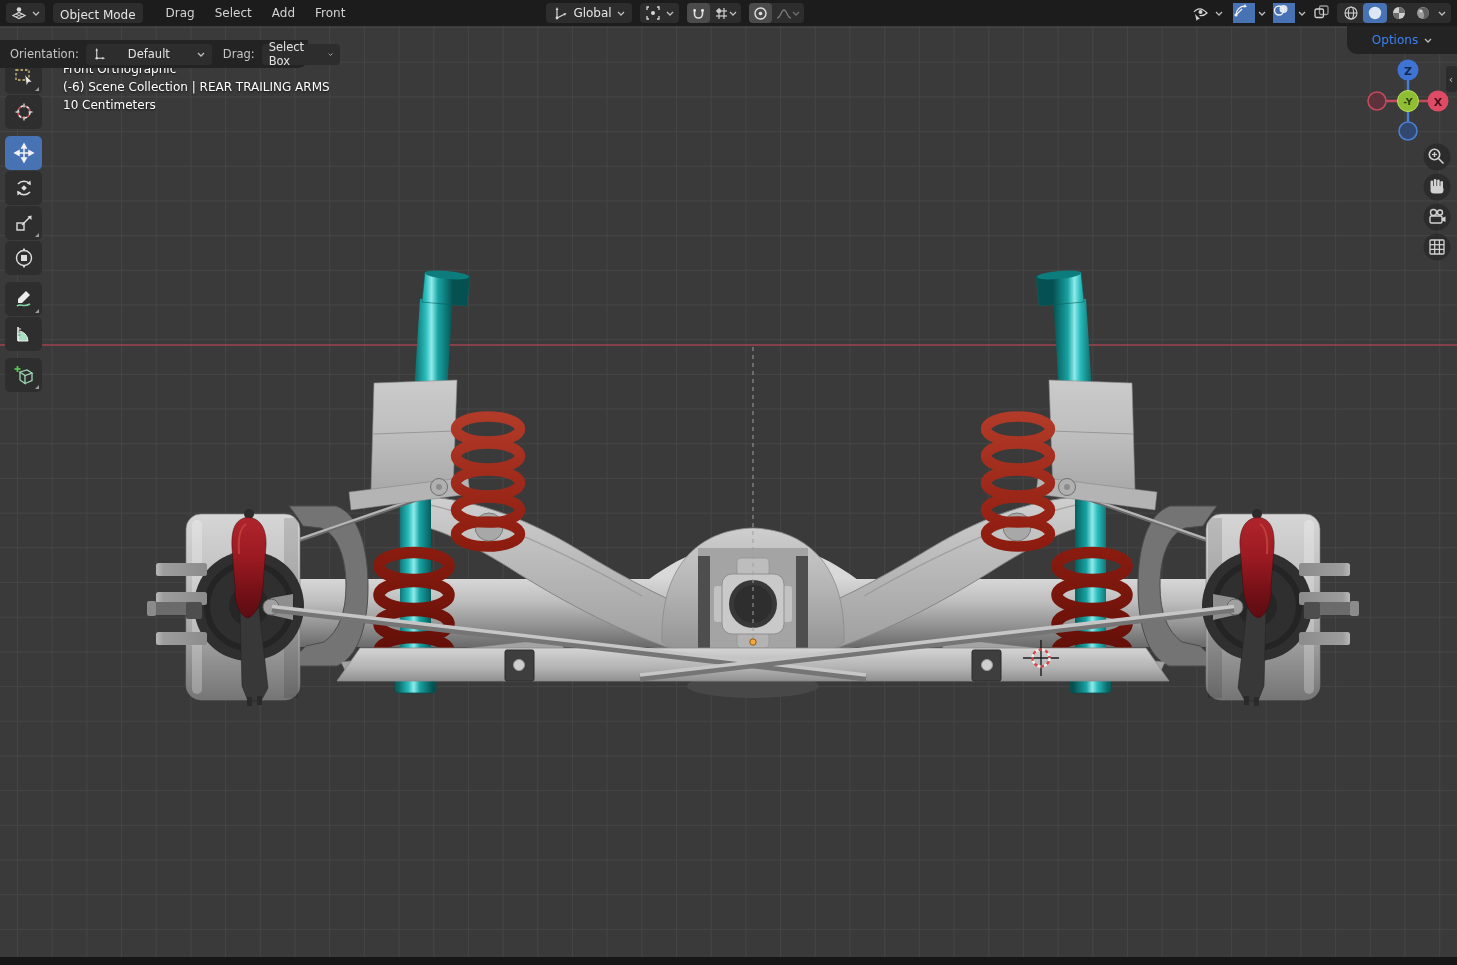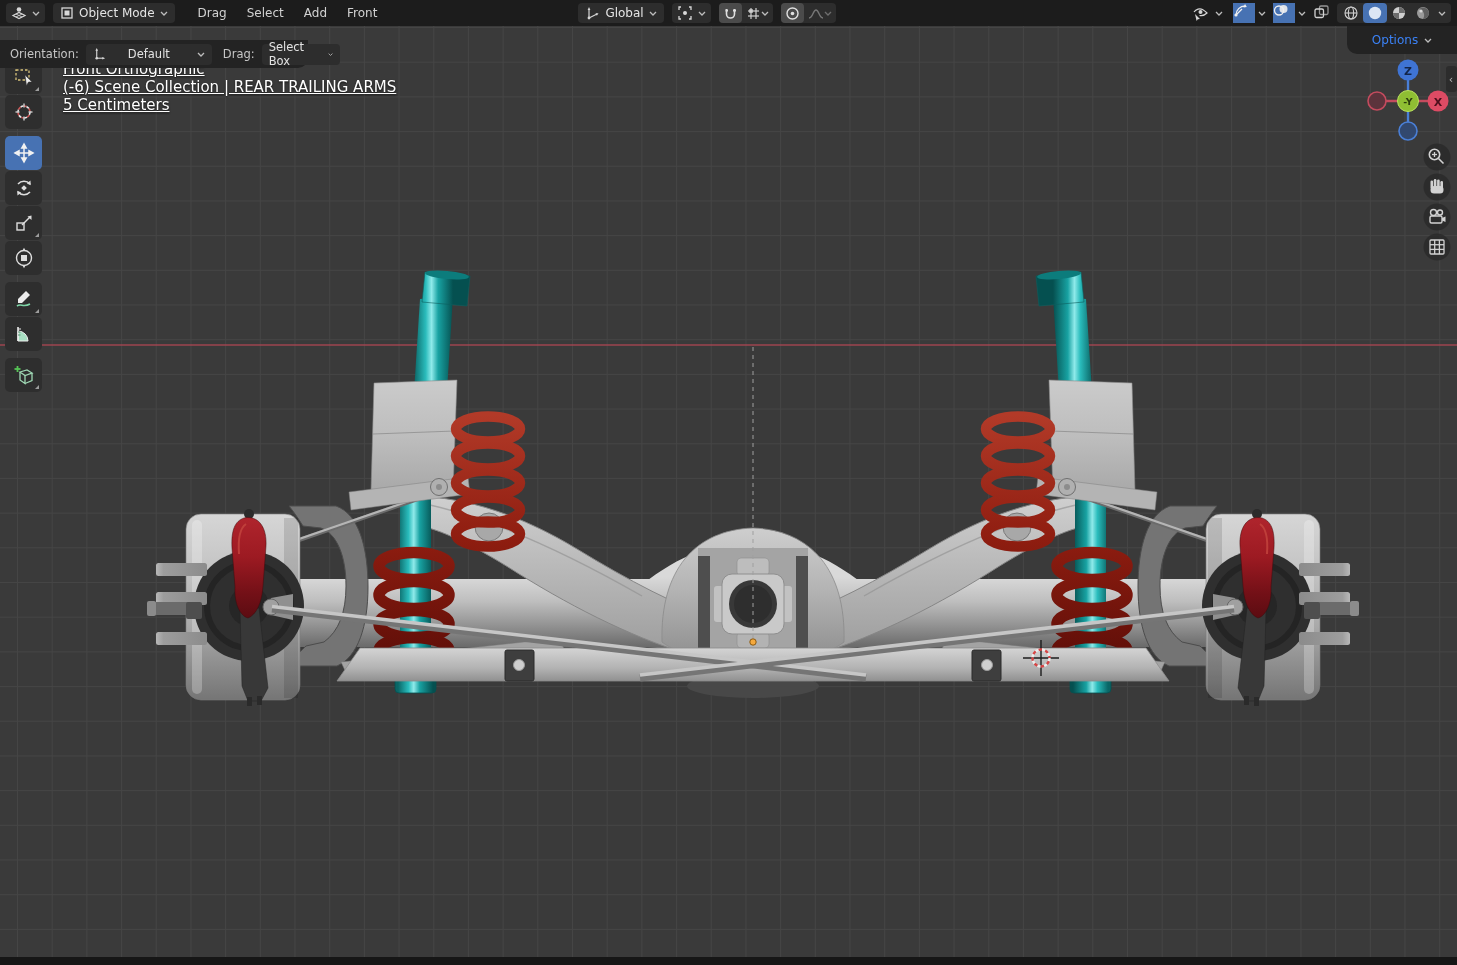--- a/index.html
+++ b/index.html
@@ -65,23 +65,22 @@
   .tbtn.active{background:#4772b3;}
   .tbtn.sub::after{
     content:'';position:absolute;right:3px;bottom:3px;
     border-left:4px solid transparent;border-bottom:4px solid #9d9d9d;
   }
   .tgap{height:6px;}
 
   
   .vp-text{
     position:absolute;left:63px;top:60px;z-index:4;color:#fff;
-    font-size:15px;line-height:18px;text-shadow:0 1px 2px rgba(0,0,0,.75);
+    font-size:12px;line-height:18px;text-shadow:0 1px 2px rgba(0,0,0,.75);
     white-space:nowrap;
-    text-decoration:underline;
   }
   .statusbar{position:absolute;left:0;right:0;bottom:0;height:8px;background:#161616;z-index:10;}
 </style>
 </head>
 <body>
 
 <div id="grid"></div>
 
 <svg id="scene" width="1457" height="965" viewBox="0 0 1457 965" xmlns="http://www.w3.org/2000/svg">
   <defs>
@@ -314,21 +313,21 @@
     <svg width="16" height="16" viewBox="0 0 16 16">
       <polygon points="2,10.5 8,7.5 14,10.5 8,13.5" fill="none" stroke="#d8d8d8" stroke-width="1.2"></polygon>
       <line x1="5" y1="9" x2="11" y2="12" stroke="#d8d8d8" stroke-width=".8"></line>
       <line x1="11" y1="9" x2="5" y2="12" stroke="#d8d8d8" stroke-width=".8"></line>
       <circle cx="8" cy="4.5" r="2.3" fill="#d8d8d8"></circle>
     </svg>
     <svg class="chev" width="8" height="5" viewBox="0 0 8 5">
         <polyline points="1,1 4,4 7,1" fill="none" stroke="#bdbdbd" stroke-width="1.3"></polyline>
       </svg>
   </span>
-  <span class="pill sp" style="margin-left:6px;">
+  <span class="pill sp" style="margin-left:6px;flex-direction:column;">
     <svg width="14" height="14" viewBox="0 0 14 14">
       <rect x="2" y="2" width="10" height="10" fill="none" stroke="#d8d8d8" stroke-width="1.3"></rect>
       <rect x="4.5" y="4.5" width="5" height="5" fill="#d8d8d8"></rect>
     </svg>
     <span>Object Mode</span>
     <svg class="chev" width="8" height="5" viewBox="0 0 8 5">
         <polyline points="1,1 4,4 7,1" fill="none" stroke="#bdbdbd" stroke-width="1.3"></polyline>
       </svg>
   </span>
   <span style="width:10px;"></span>
@@ -585,16 +584,16 @@
       <polyline points="19,9 19,16.5 12,19.5"></polyline>
       <line x1="4.5" y1="2" x2="4.5" y2="8" stroke="#56c456" stroke-width="1.8"></line>
       <line x1="1.5" y1="5" x2="7.5" y2="5" stroke="#56c456" stroke-width="1.8"></line>
     </svg>
   </div>
 </div>
 
 <div class="vp-text">
   <div>Front Orthographic</div>
   <div>(-6) Scene Collection | REAR TRAILING ARMS</div>
-  <div>5 Centimeters</div>
+  <div>10 Centimeters</div>
 </div>
 
 <div class="statusbar"></div>
 
 </body></html>

